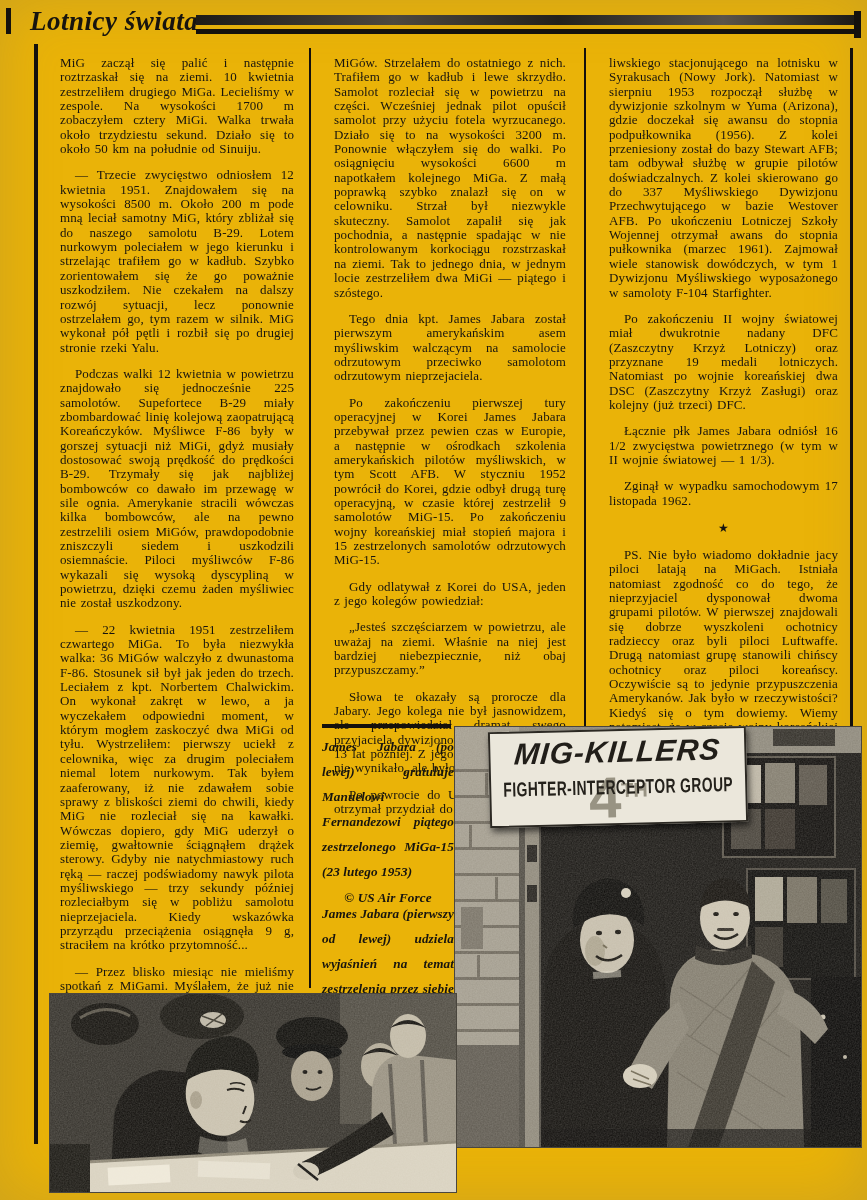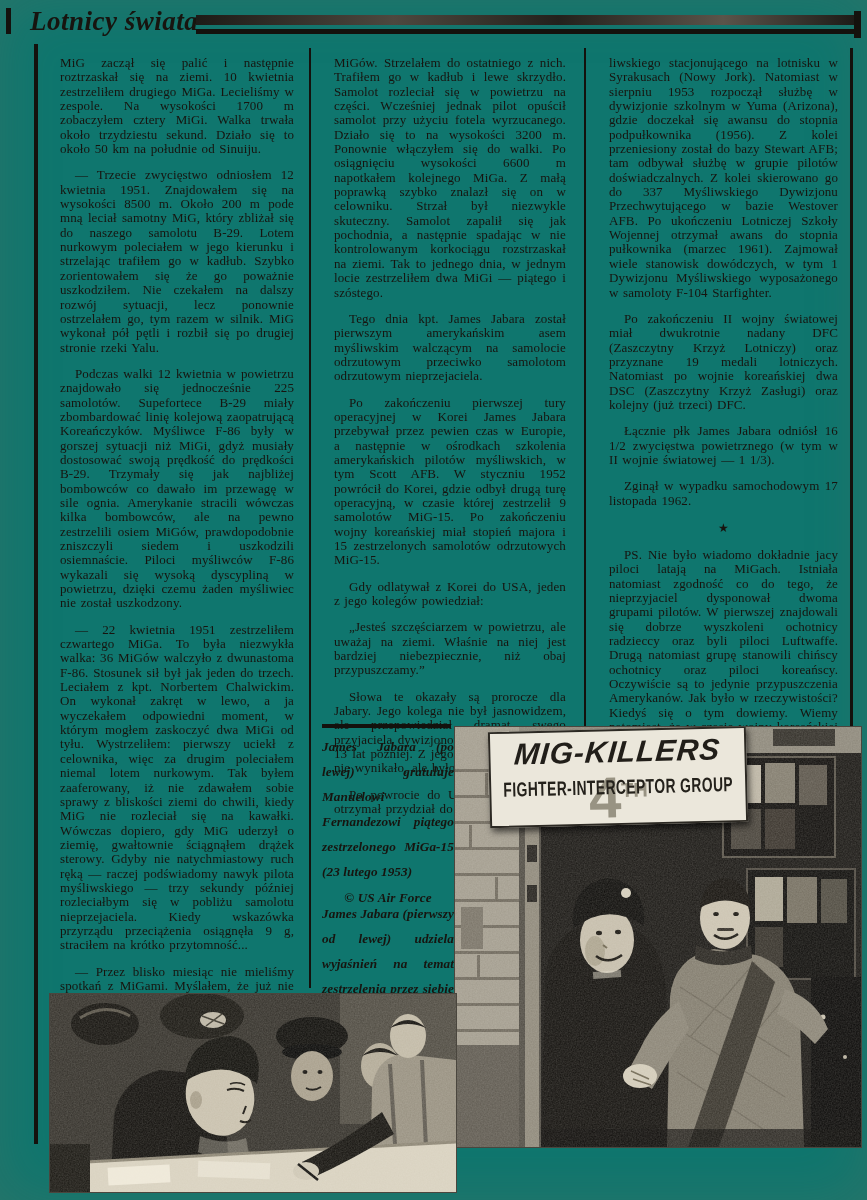--- a/index.html
+++ b/index.html
@@ -1,16 +1,16 @@
 <!DOCTYPE html>
 <html><head>
 <meta charset="utf-8">
 <style>
   html,body{margin:0;padding:0;background:#d8d5cd;}
-  .page{position:relative;width:867px;height:1200px;background:#0f766e;overflow:hidden;
+  .page{position:relative;width:867px;height:1200px;background:#eab308;overflow:hidden;
         font-family:"Liberation Serif","DejaVu Serif",serif;color:#17140f;
         box-shadow:inset 0 0 60px rgba(120,110,90,.25);}
   
   .masthead{position:absolute;left:30px;top:6px;font-style:italic;font-weight:bold;
             font-size:27px;letter-spacing:.5px;white-space:nowrap;}
   .bar-top{position:absolute;left:196px;top:15px;width:659px;height:10px;
            background:linear-gradient(90deg,#1d1b17,#4d483f 30%,#23211c 55%,#5a544a 80%,#1d1b17);}
   .bar-bottom{position:absolute;left:196px;top:29px;width:659px;height:5px;background:#14110d;}
   .tick{position:absolute;background:#14110d;}
   

